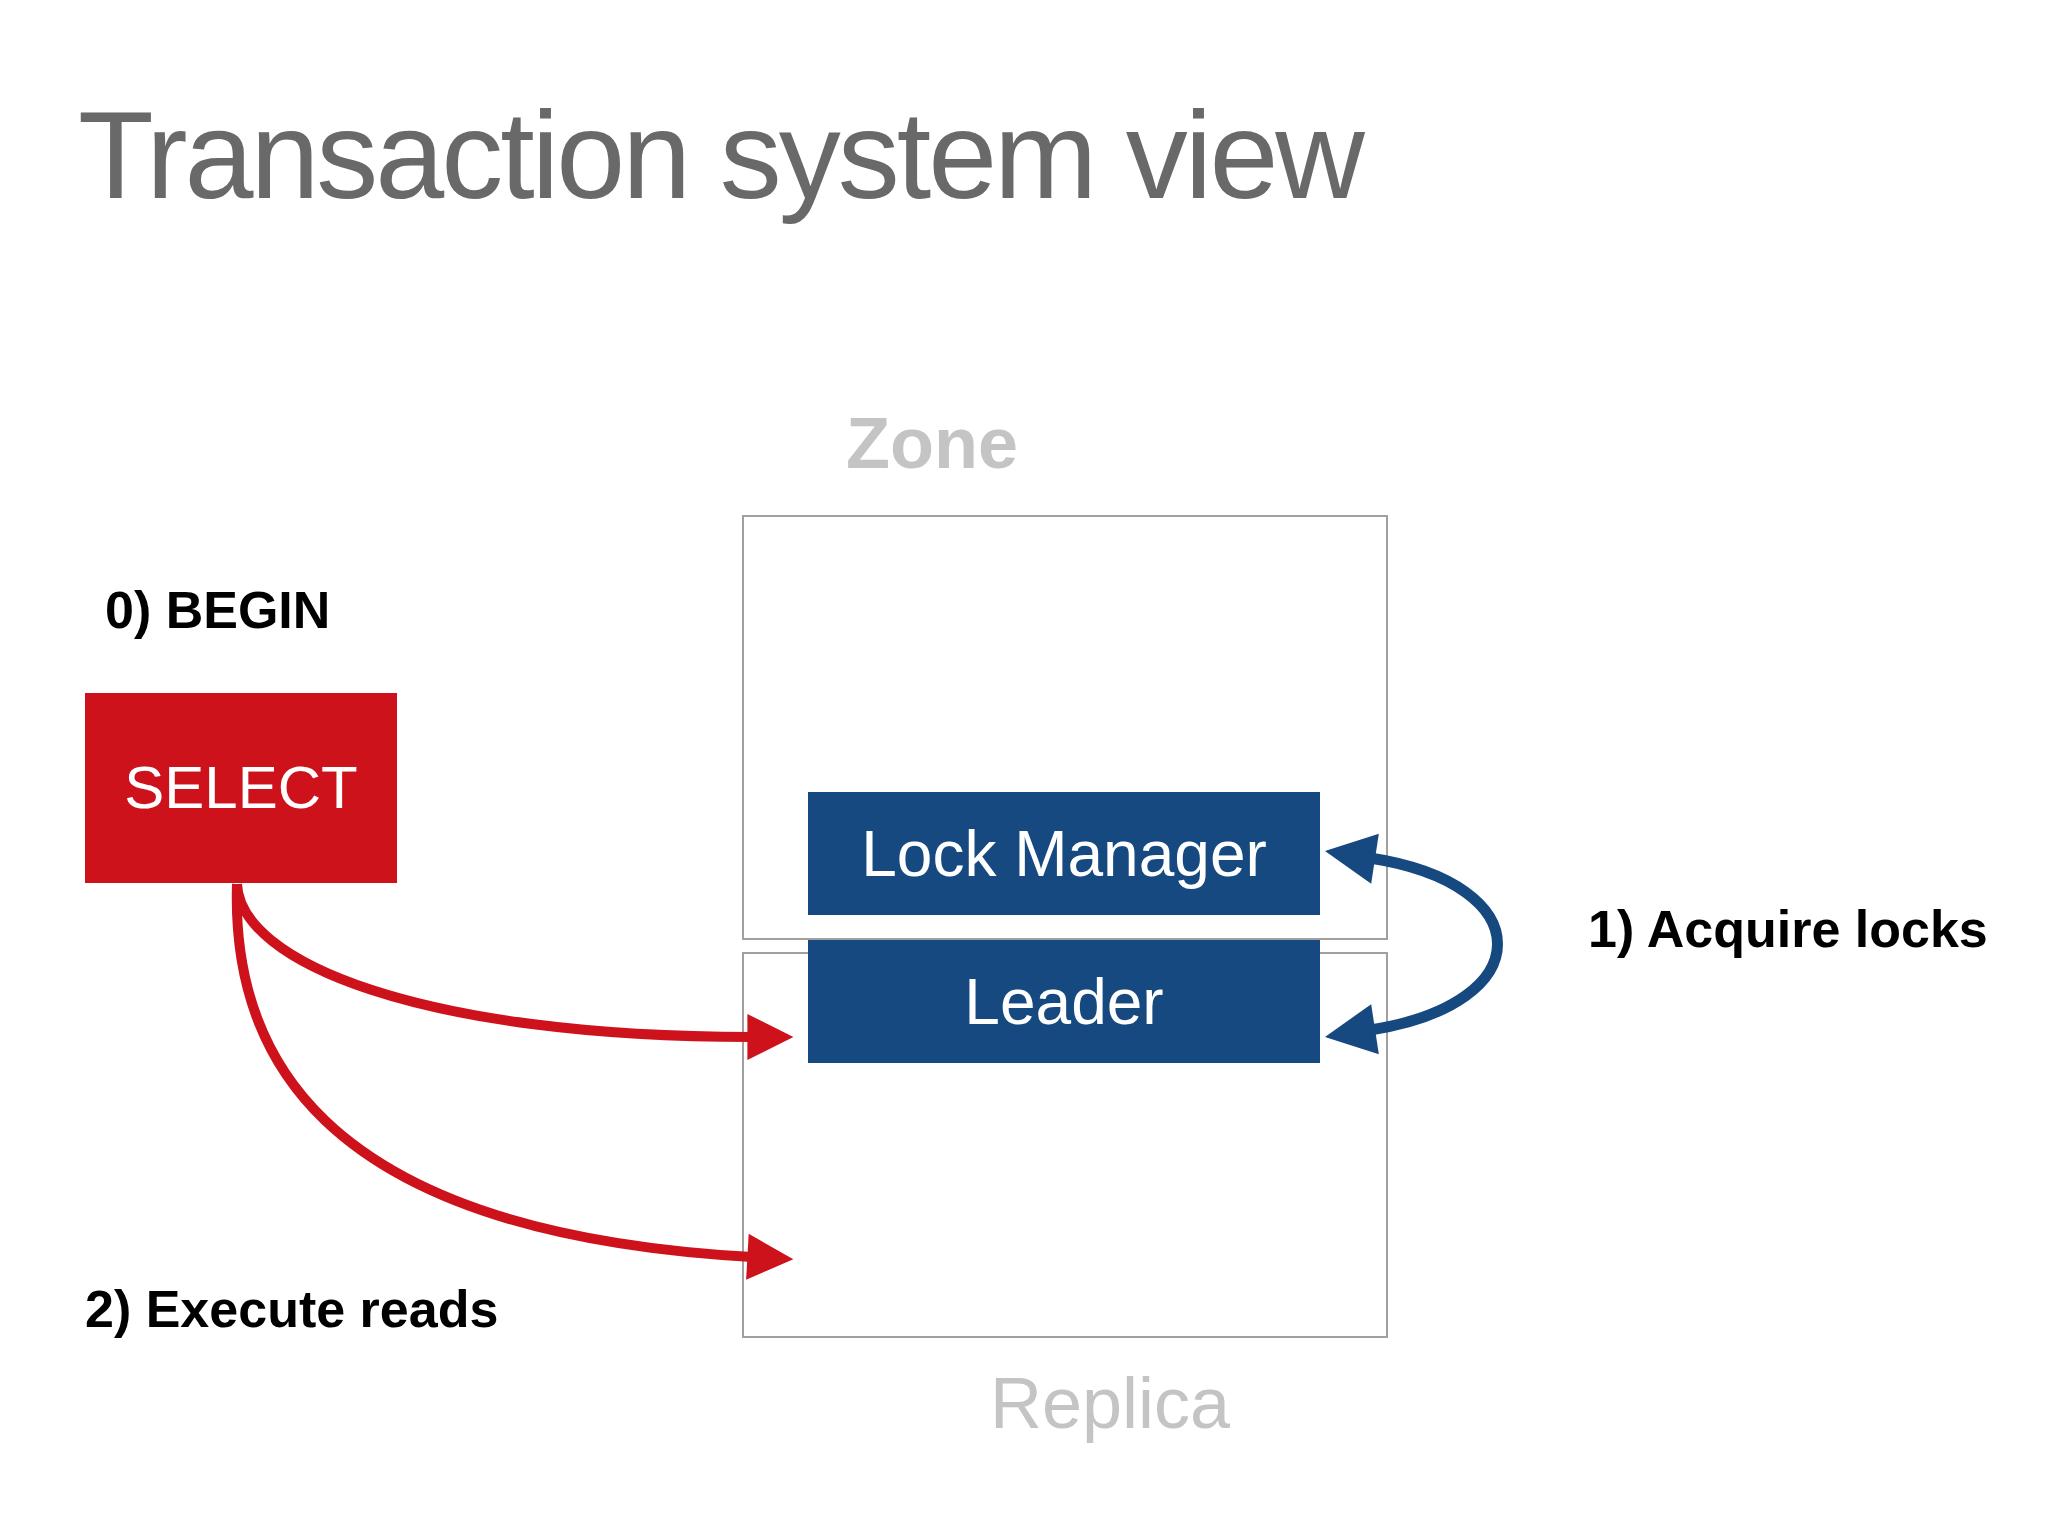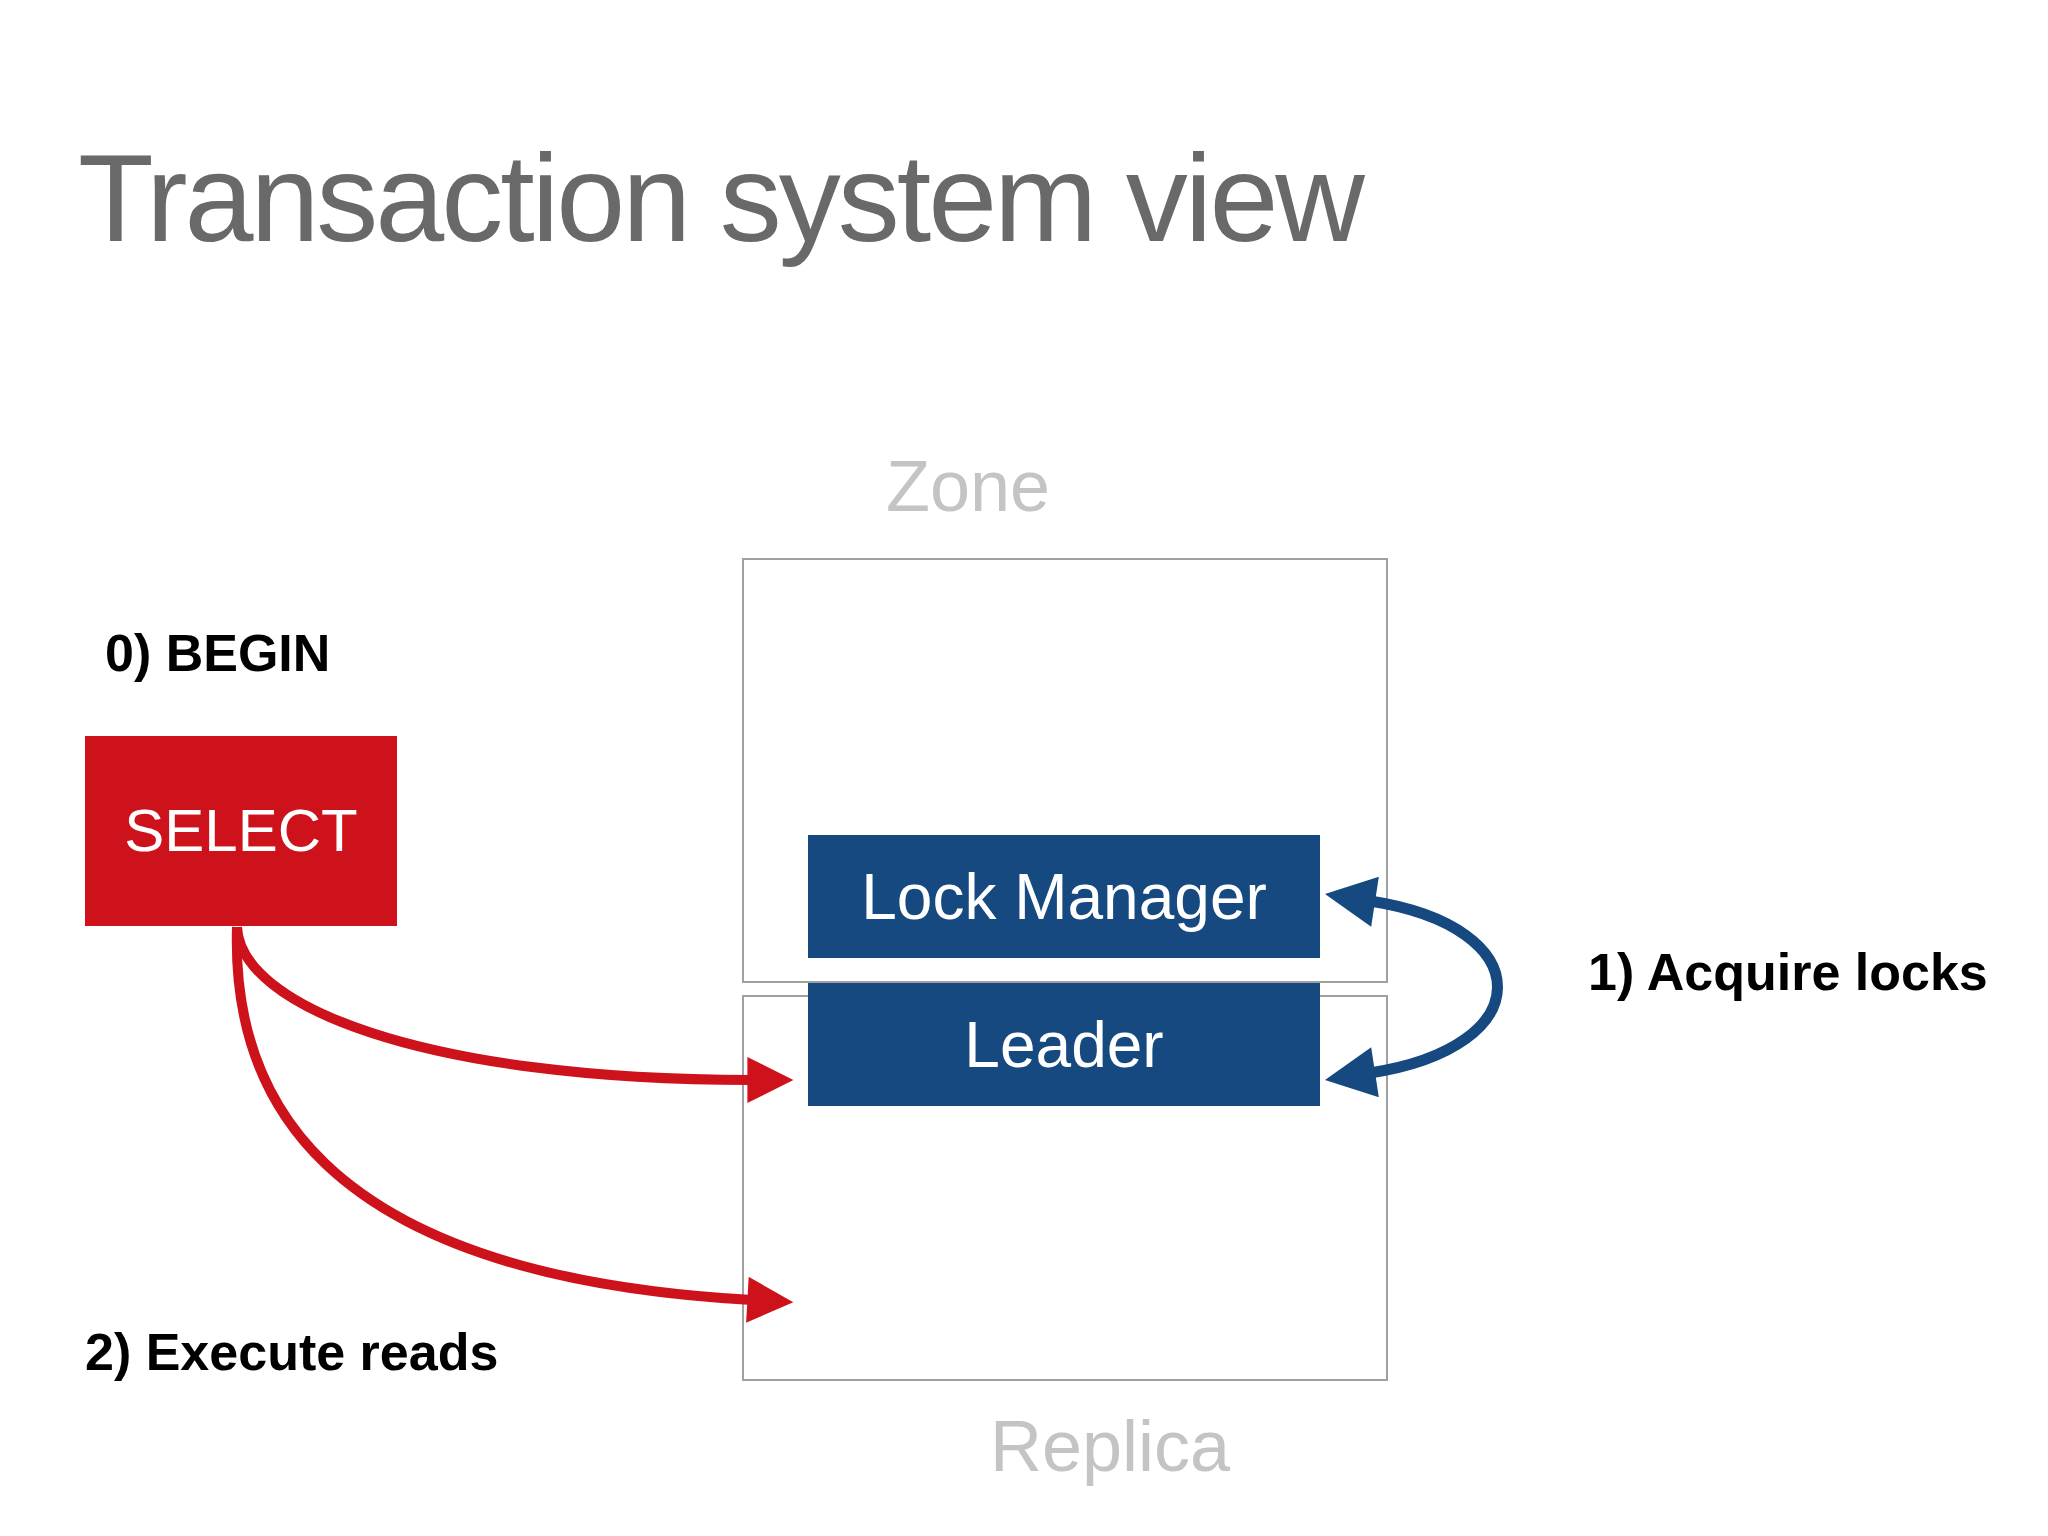--- a/index.html
+++ b/index.html
@@ -14,21 +14,21 @@
     --background: #ffffff;
   }
   * { margin: 0; padding: 0; box-sizing: border-box; }
   html, body { width: 2048px; height: 1536px; }
   body {
     background: var(--background);
     font-family: "Liberation Sans", sans-serif;
     position: relative;
     overflow: hidden;
   }
-  .slide { position: absolute; inset: 0; width: 2048px; height: 1089px; margin-top: 43px; }
+  .slide { position: absolute; inset: 0; width: 2048px; height: 1089px; }
 
   .title {
     position: absolute;
     left: 78px; top: 84px;
     font-size: 124px;
     letter-spacing: -3px;
     color: var(--title);
     white-space: nowrap;
   }
 
@@ -39,21 +39,21 @@
   }
   .zone-box    { left: 742px; top: 515px; width: 646px; height: 425px; }
   .replica-box { left: 742px; top: 952px; width: 646px; height: 386px; }
 
   .group-label {
     position: absolute;
     font-size: 72px;
     color: var(--group-label);
     white-space: nowrap;
   }
-  .zone-label    { left: 886px; top: 402px; }
+  .zone-label    { left: 846px; top: 402px; font-weight: bold; }
   .replica-label { left: 990px; top: 1362px; }
 
   .node {
     position: absolute;
     display: flex;
     align-items: center;
     justify-content: center;
     color: var(--text-on-fill);
     font-size: 64px;
     white-space: nowrap;

